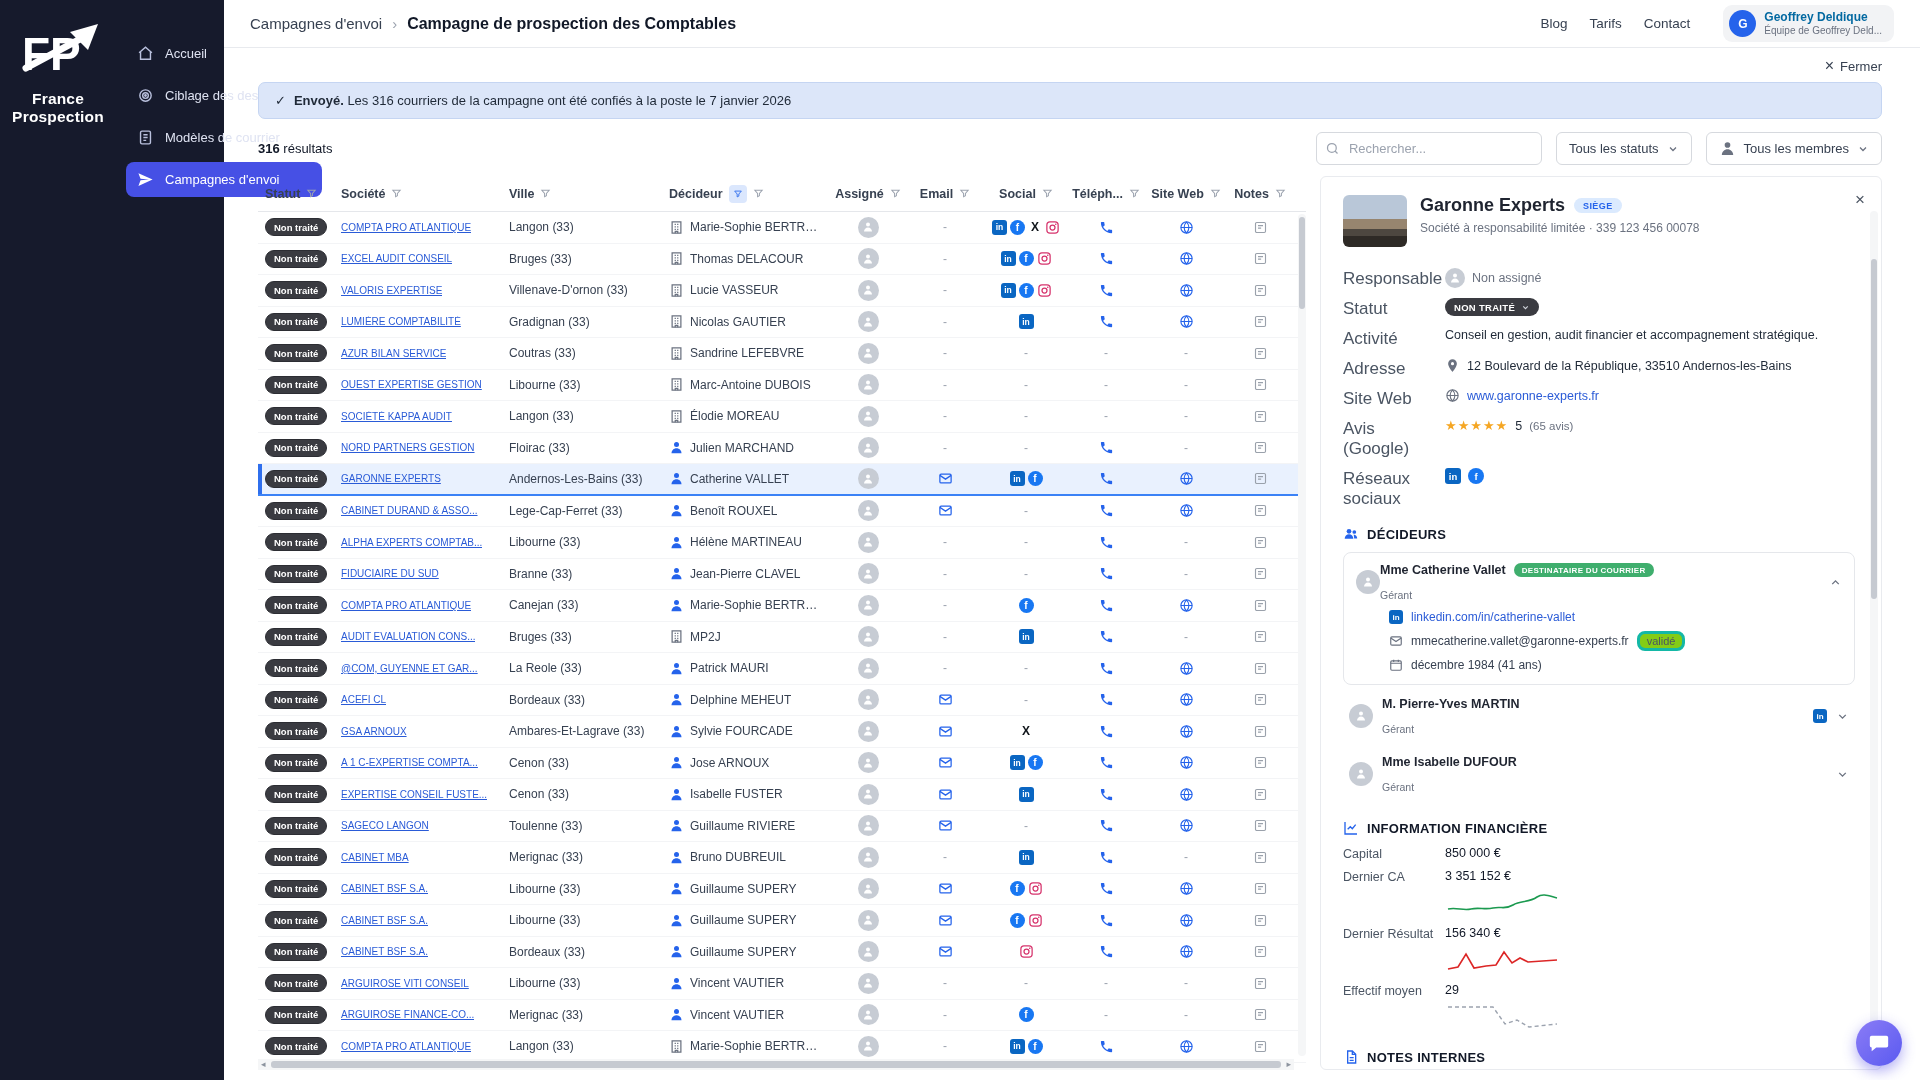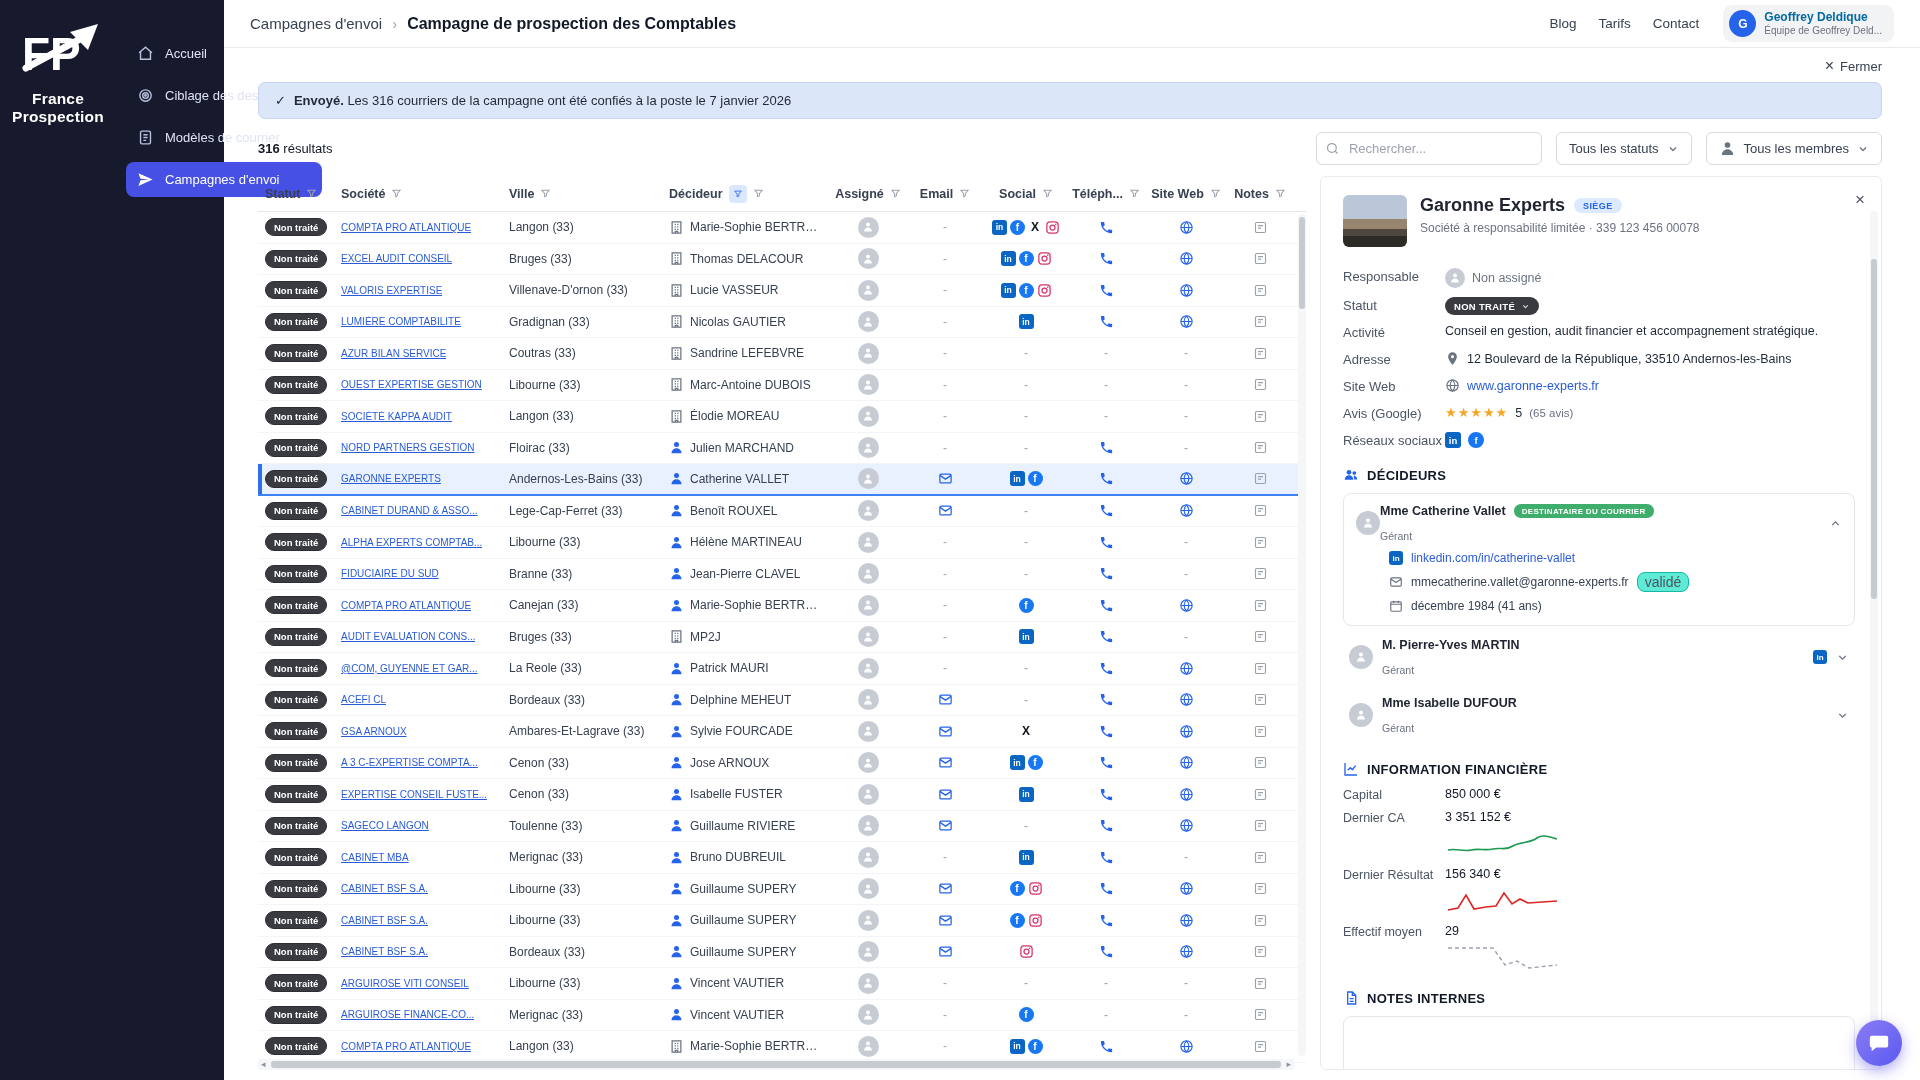--- a/index.html
+++ b/index.html
@@ -21,21 +21,21 @@
   .nav-item.active{background:#4650e5;color:#fff}
   .nav-item.active .ic{color:#fff}
 
   
   .main{flex:1;display:flex;flex-direction:column;min-width:0}
   .topbar{height:48px;border-bottom:1px solid #e8eaee;display:flex;align-items:center;justify-content:space-between;padding:0 26px;flex:none;background:#fff}
   .crumbs{display:flex;align-items:center;gap:10px}
   .crumb-root{font-size:15px;color:#374151;cursor:pointer}
   .crumb-sep{color:#9ca3af;font-size:15px}
   .crumb-cur{font-size:16px;font-weight:600;color:#111827}
-  .top-right{display:flex;align-items:center;gap:24px}
+  .top-right{display:flex;align-items:center;gap:33px}
   .top-links{display:flex;gap:22px}
   .top-links a{font-size:13.5px;color:#374151;text-decoration:none;cursor:pointer}
   .user-chip{display:flex;align-items:center;gap:8px;background:#f2f3f5;border-radius:9px;padding:5px 12px 5px 6px;cursor:pointer}
   .user-avatar{width:27px;height:27px;border-radius:50%;background:#2563eb;color:#fff;font-size:12px;font-weight:700;display:flex;align-items:center;justify-content:center}
   .user-name{font-size:12px;font-weight:700;color:#0369a1;line-height:1.2}
   .user-team{font-size:10px;color:#6b7280;line-height:1.2}
 
   .content{padding:0 38px 0 34px;flex:1;display:flex;flex-direction:column;min-height:0}
   .close-row{display:flex;justify-content:flex-end;align-items:center;gap:6px;padding:10px 0 8px;font-size:13px;color:#374151}
   .close-x{font-size:16px;line-height:1;cursor:pointer}
@@ -95,21 +95,21 @@
   .d-close{position:absolute;top:14px;right:16px;font-size:17px;color:#4b5563;cursor:pointer;line-height:1}
   .d-head{display:flex;gap:13px;align-items:flex-start}
   .d-photo{width:64px;height:52px;border-radius:6px;flex:none;
     background:linear-gradient(180deg,#b9c7d8 0 46%,#97856f 46% 66%,#4d4740 66% 78%,#2e2a26 78% 100%)}
   .d-title-line{display:flex;align-items:center;gap:9px}
   .d-name{font-size:18px;font-weight:700;color:#1f2430}
   .badge-siege{background:#dbeafe;color:#2563eb;font-size:9px;font-weight:700;padding:2.5px 9px;border-radius:9px;letter-spacing:.4px}
   .d-sub{font-size:12px;color:#6b7280;margin-top:5px}
   .d-fields{margin-top:21px;display:flex;flex-direction:column;gap:9px}
   .field{display:flex;align-items:flex-start;min-height:18px}
-  .field .lbl{width:102px;flex:none;color:#4b5563;font-size:13px;padding-top:1px}
+  .field .lbl{width:102px;flex:none;color:#4b5563;font-size:17px;padding-top:1px}
   .field .val{font-size:12.5px;color:#1f2937;display:flex;align-items:center;gap:7px;flex-wrap:wrap}
   .mini-avatar{width:20px;height:20px;border-radius:50%;background:#c7ccd4;color:#fff;display:inline-flex;align-items:center;justify-content:center}
   .mini-avatar svg{width:12px;height:12px}
   .muted{color:#6b7280}
   .pill-nt{background:#3a3b41;color:#fff;font-size:9.5px;font-weight:700;padding:3.5px 9px;border-radius:11px;display:inline-flex;align-items:center;gap:6px;letter-spacing:.3px;cursor:pointer}
   .pill-nt .chev{width:9px;height:9px;color:#d1d5db}
   .blue-link{color:#2a5bd7;text-decoration:none;cursor:pointer}
   .stars{color:#f5a623;font-size:13px;letter-spacing:1px}
   .avis-count{color:#6b7280;font-size:11.5px}
   .soc-lg{display:flex;gap:7px}
@@ -123,21 +123,21 @@
   .dec-mid{flex:1;min-width:0}
   .dec-line{display:flex;align-items:center;gap:8px}
   .dec-name{font-size:12.5px;font-weight:700;color:#1f2430;white-space:nowrap}
   .badge-dest{background:#3fae6d;color:#fff;font-size:8px;font-weight:700;padding:2.5px 8px;border-radius:9px;letter-spacing:.3px;white-space:nowrap}
   .dec-role{font-size:10.5px;color:#6b7280;margin-top:12px}
   .dec-top .chev,.dec-item .chev{width:13px;height:13px;color:#6b7280}
   .dec-sub{margin:9px 0 2px 33px;display:flex;flex-direction:column;gap:7px;font-size:12px;color:#374151}
   .dec-row{display:flex;align-items:center;gap:8px}
   .dec-row .ic{width:14px;height:14px}
   .s-in.sm{width:14px;height:14px;font-size:8px}
-  .badge-valide{border:1px solid #14b8a6;color:#4b5563;font-size:14px;padding:1px 7px;border-radius:8px;background:#5eead4}
+  .badge-valide{border:3px solid #14b8a6;color:#4b5563;font-size:11px;padding:1px 7px;border-radius:8px;background:#84cc16}
   .dec-item{display:flex;align-items:center;gap:9px;padding:10px 6px;cursor:pointer}
 
   .fin-row{display:flex;font-size:12.5px;margin-bottom:8px;align-items:flex-start}
   .fin-lbl{width:102px;flex:none;color:#4b5563;padding-top:1px}
   .fin-val{color:#111827}
   .spark{display:block;margin-top:5px;width:116px;height:30px}
   .notes-box{border:1px solid #e5e7eb;border-radius:8px;height:60px;margin-top:4px}
   .dscroll{top:34px;bottom:10px;right:3px}
   .dscroll .thumb{height:340px;top:48px}
 
@@ -1298,21 +1298,21 @@
                       <path d="M8 9h8M8 13h5"></path>
                     </svg>
                   </span>
                 </div>
   </div>
               <div class="tr">
     <div class="td c0">
                   <span class="badge-nt">Non traité</span>
                 </div>
     <div class="td c1">
-                  <a class="co-link">A 3 C-EXPERTISE COMPTA...</a>
+                  <a class="co-link">A 1 C-EXPERTISE COMPTA...</a>
                 </div>
     <div class="td c2">Cenon (33)</div>
     <div class="td c3">
                   <span class="ic ic-blue">
                     <svg viewBox="0 0 24 24" fill="currentColor">
                       <circle cx="12" cy="7" r="4"></circle>
                       <path d="M4 21c0-4.4 3.6-8 8-8s8 3.6 8 8z"></path>
                     </svg>
                   </span>
                   <span class="dec-txt">Jose ARNOUX</span>

